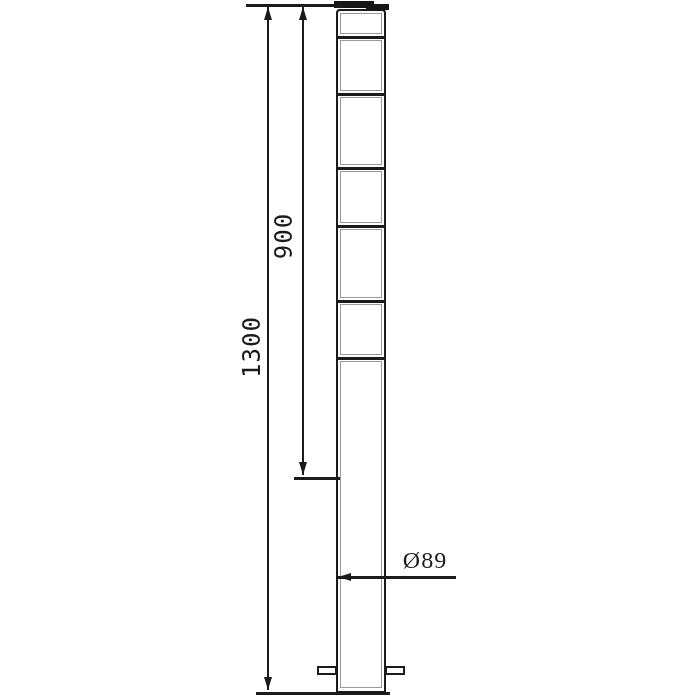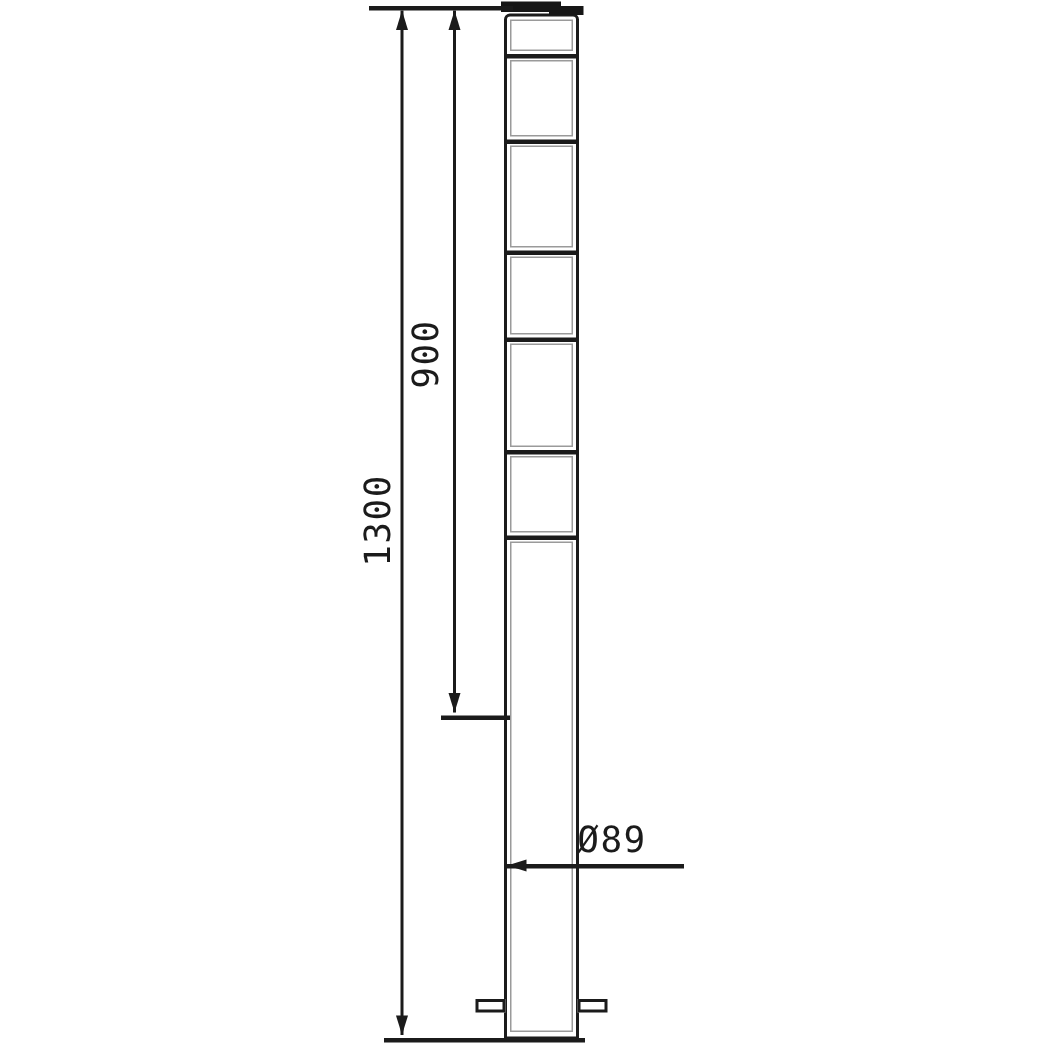--- a/index.html
+++ b/index.html
@@ -71,18 +71,18 @@
   <div class="arrow down" style="left:263.5px;top:677px;"></div>
   <div class="dim-label rot" style="left:212px;top:335px;">1300</div>
 
   <div class="line" style="left:301.5px;top:7px;width:2.5px;height:468px;"></div>
   <div class="arrow up" style="left:298.5px;top:7px;"></div>
   <div class="arrow down" style="left:298.5px;top:462px;"></div>
   <div class="dim-label rot" style="left:244px;top:224px;">900</div>
 
   <div class="line" style="left:338px;top:576px;width:118px;height:2.5px;"></div>
   <div class="arrow left" style="left:338px;top:572.5px;"></div>
-  <div class="dim-label" style="left:368px;top:548px;">Ø89</div>
+  <div class="dim-label" style="left:385px;top:548px;font-family:Liberation Serif, serif;">Ø89</div>
 
   <div class="flange" style="left:317px;"></div>
   <div class="flange" style="left:385px;"></div>
 
 </div>
 
 </body></html>

